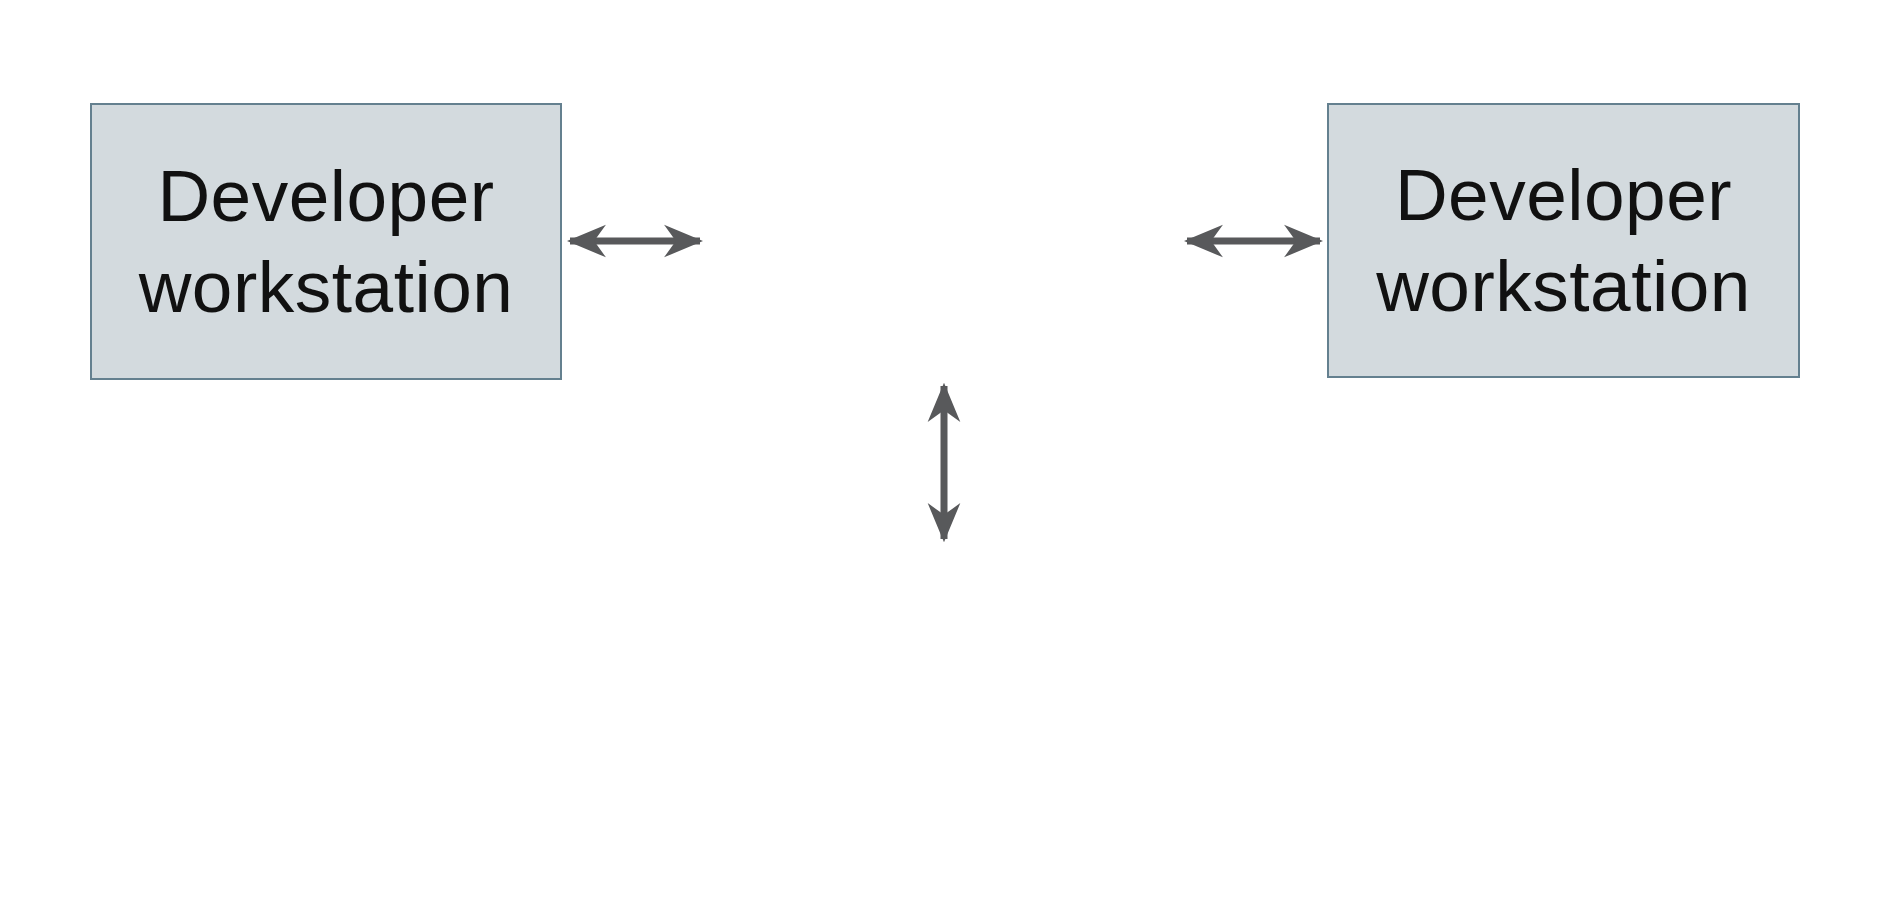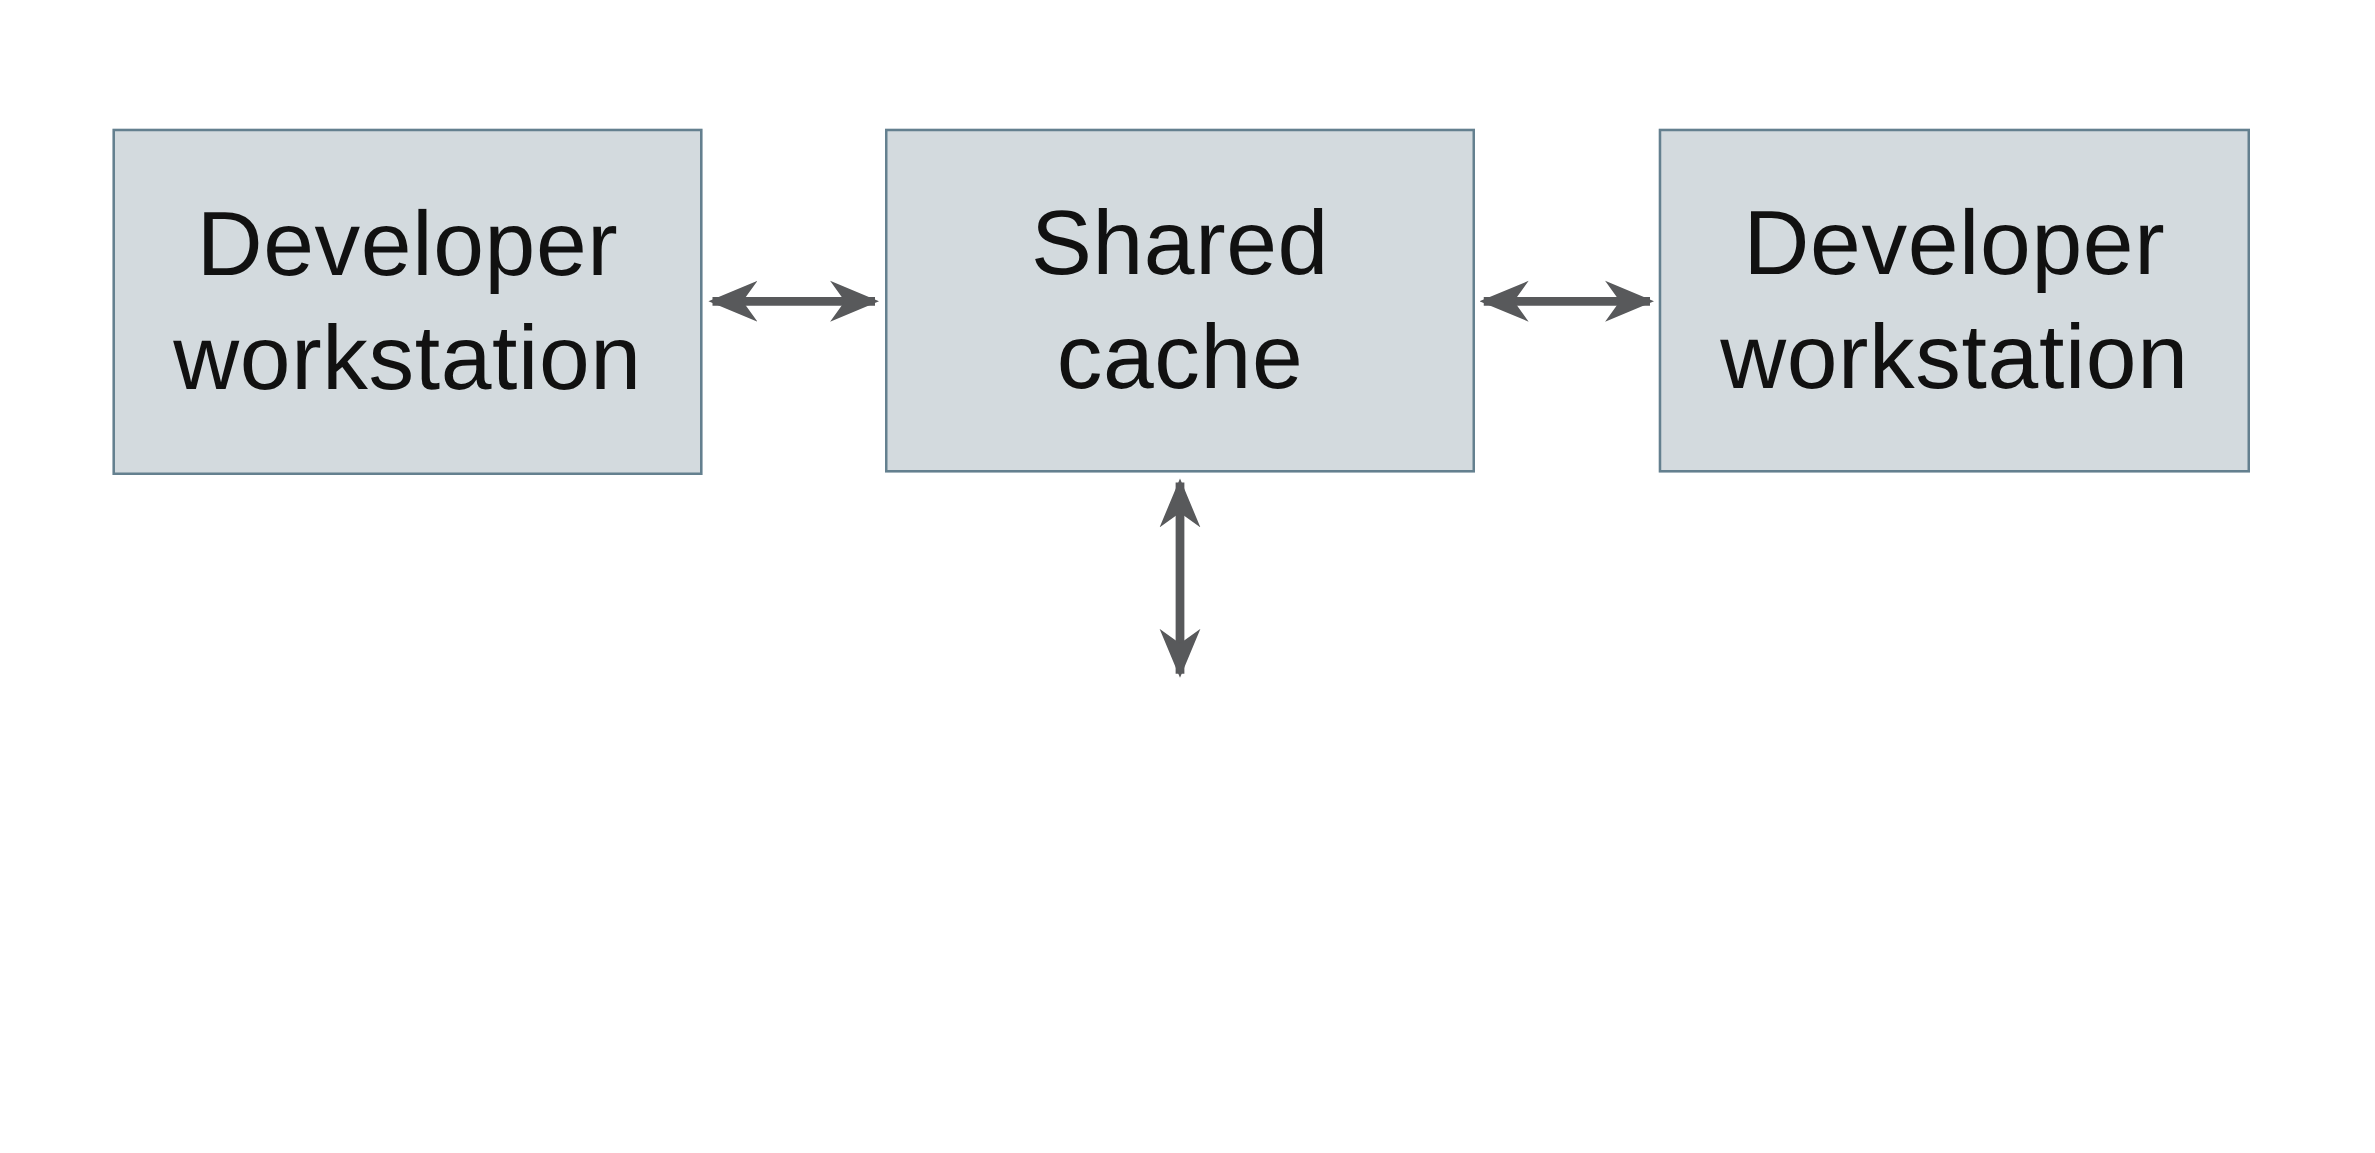--- a/index.html
+++ b/index.html
@@ -67,24 +67,20 @@
     <line class="edge-line" x1="570" y1="241" x2="700" y2="241" marker-start="url(#head)" marker-end="url(#head)"></line>
     <line class="edge-line" x1="1187" y1="241" x2="1320" y2="241" marker-start="url(#head)" marker-end="url(#head)"></line>
     <line class="edge-line" x1="944" y1="386" x2="944" y2="539" marker-start="url(#head)" marker-end="url(#head)"></line>
   </svg>
 
   <div class="node node-dev-left">
     <span class="node-label">Developer
 workstation</span>
   </div>
 
-  <div class="node node-cache">
-    <span class="node-label">Shared
-cache</span>
-  </div>
 
   <div class="node node-dev-right">
     <span class="node-label">Developer
 workstation</span>
   </div>
 
 
 </div>
 
 </body></html>

